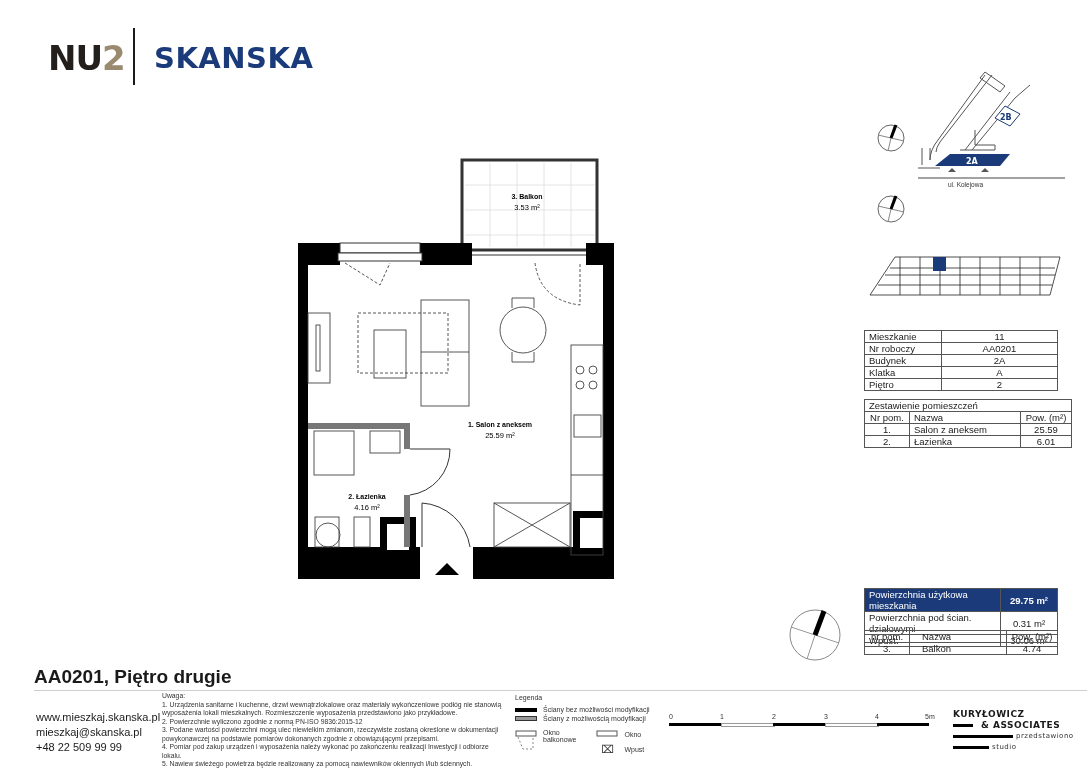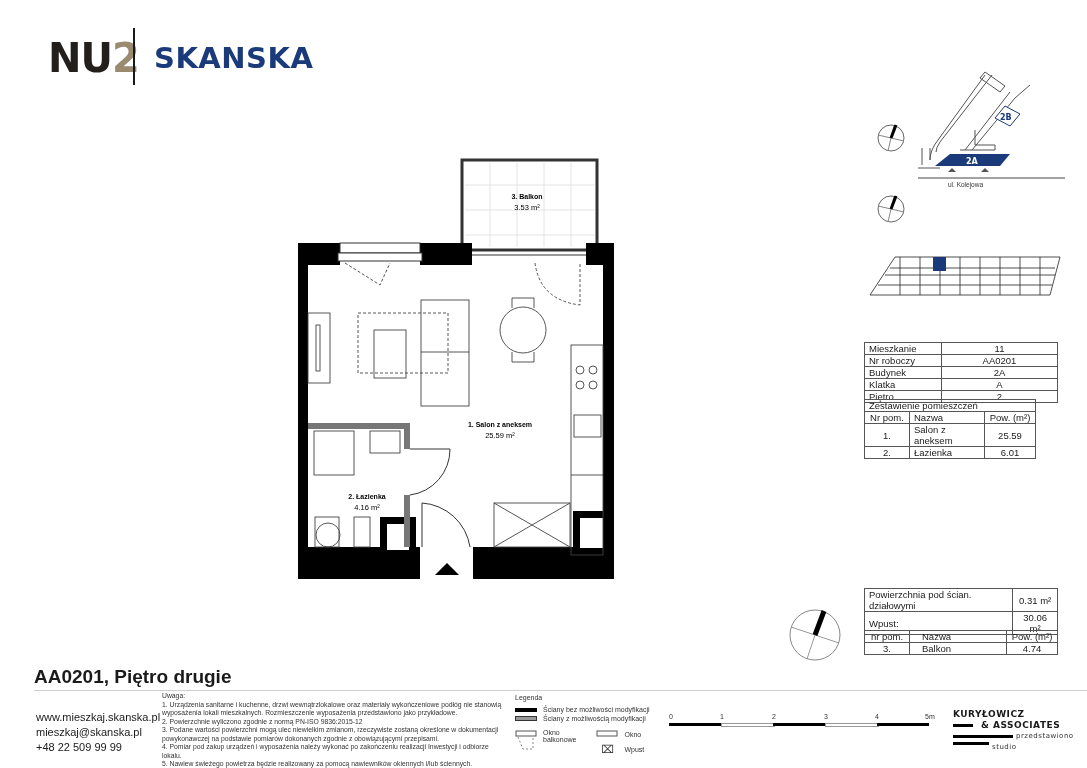--- a/index.html
+++ b/index.html
@@ -1,19 +1,19 @@
 <!DOCTYPE html>
 <html><head>
 <meta charset="utf-8">
 <style>
   html,body{margin:0;padding:0;background:#fff;}
   body{width:1087px;height:768px;position:relative;overflow:hidden;font-family:"Liberation Sans",sans-serif;color:#1a1a1a;}
   .abs{position:absolute;}
   
-  .nu2{left:48px;top:38px;font-family:"DejaVu Sans",sans-serif;font-weight:bold;font-size:40px;letter-spacing:-1px;line-height:40px;}
+  .nu2{left:48px;top:38px;font-family:"DejaVu Sans",sans-serif;font-weight:bold;font-size:34px;letter-spacing:-1px;line-height:40px;}
   .nu2 .nu{color:#221f1c;}
   .nu2 .two{color:#9a8a70;}
   .logo-div{left:133px;top:28px;width:2px;height:57px;background:#1a1a1a;}
   .skanska{left:154px;top:40px;font-family:"DejaVu Sans",sans-serif;font-weight:bold;font-size:29px;color:#1a3a7a;letter-spacing:0.5px;line-height:36px;}
   
   table.info{position:absolute;border-collapse:collapse;font-size:9.5px;}
   table.info td{border:1px solid #555;padding:0 4px;height:11px;line-height:11px;}
   table.info td.c{text-align:center;}
   .hl td{background:#1a3a7a;color:#fff;}
   .hl td b{font-weight:bold;}
@@ -142,21 +142,21 @@
   </g>
 
   <text x="237" y="44" font-size="7" font-weight="bold" text-anchor="middle" font-family="Liberation Sans">3. Balkon</text>
   <text x="237" y="55" font-size="7.5" text-anchor="middle" font-family="Liberation Sans">3.53 m²</text>
   <text x="210" y="272" font-size="7" font-weight="bold" text-anchor="middle" font-family="Liberation Sans">1. Salon z aneksem</text>
   <text x="210" y="283" font-size="7.5" text-anchor="middle" font-family="Liberation Sans">25.59 m²</text>
   <text x="77" y="344" font-size="7" font-weight="bold" text-anchor="middle" font-family="Liberation Sans">2. Łazienka</text>
   <text x="77" y="355" font-size="7.5" text-anchor="middle" font-family="Liberation Sans">4.16 m²</text>
 </svg>
 
-<table class="info" style="left:864px;top:342px;width:194px">
+<table class="info" style="left:864px;top:330px;width:194px">
   <tbody>
       <tr>
         <td style="width:68px">Mieszkanie</td>
         <td class="c">11</td>
       </tr>
   <tr>
         <td>Nr roboczy</td>
         <td class="c">AA0201</td>
       </tr>
   <tr>
@@ -167,21 +167,21 @@
         <td>Klatka</td>
         <td class="c">A</td>
       </tr>
   <tr>
         <td>Piętro</td>
         <td class="c">2</td>
       </tr>
 </tbody>
   </table>
 
-<table class="info" style="left:864px;top:399px;width:172px">
+<table class="info" style="left:864px;top:399px;width:208px">
   <tbody>
       <tr>
         <td colspan="3">Zestawienie pomieszczeń</td>
       </tr>
   <tr>
         <td class="c" style="width:36px">Nr pom.</td>
         <td>Nazwa</td>
         <td class="c" style="width:42px">Pow. (m²)</td>
       </tr>
   <tr>
@@ -192,20 +192,24 @@
   <tr>
         <td class="c">2.</td>
         <td>Łazienka</td>
         <td class="c">6.01</td>
       </tr>
 </tbody>
   </table>
 
 <table class="info" style="left:864px;top:588px;width:194px">
   <tbody>
+      <tr class="hl">
+        <td>Powierzchnia użytkowa mieszkania</td>
+        <td class="c" style="width:48px"><b>29.75 m²</b></td>
+      </tr>
   <tr>
         <td>Powierzchnia pod ścian. działowymi</td>
         <td class="c">0.31 m²</td>
       </tr>
   <tr>
         <td>Wpust:</td>
         <td class="c">30.06 m²</td>
       </tr>
 </tbody>
   </table>
@@ -304,17 +308,17 @@
 <div class="abs ka">
   <div>KURYŁOWICZ</div>
   <div style="display:flex;align-items:center;gap:8px">
       <span style="display:inline-block;width:20px;height:3px;background:#000"></span>
       <span>&amp; ASSOCIATES</span>
     </div>
   <div style="display:flex;align-items:center;gap:3px">
       <span style="display:inline-block;width:60px;height:3px;background:#000"></span>
       <span class="ka-sub">przedstawiono</span>
     </div>
-  <div style="display:flex;gap:3px">
+  <div style="display:flex;align-items:center;gap:3px">
       <span style="display:inline-block;width:36px;height:3px;background:#000"></span>
       <span class="ka-sub">studio</span>
     </div>
 </div>
 
 </body></html>

